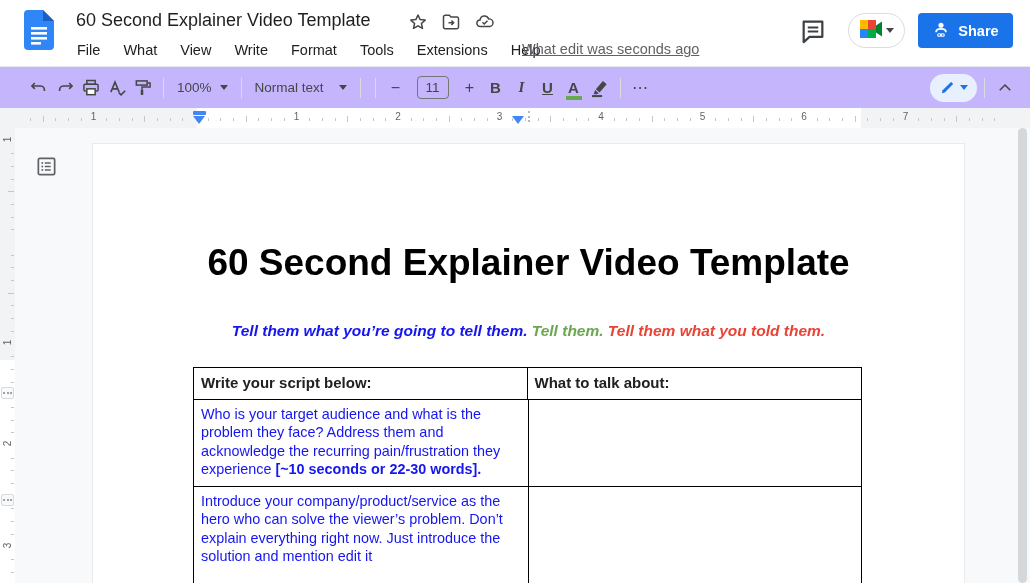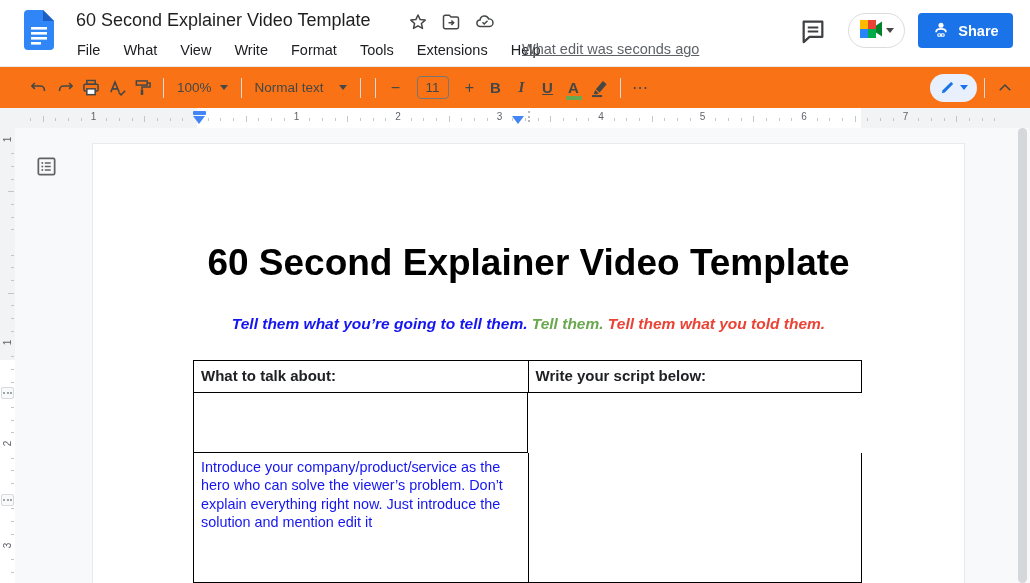--- a/index.html
+++ b/index.html
@@ -18,21 +18,21 @@
   .last-edit{position:absolute;left:522px;top:41px;font-size:14.5px;color:#5f6368;text-decoration:underline;white-space:nowrap;}
   .comment-btn{position:absolute;left:799px;top:17px;width:28px;height:28px;}
   .meet-btn{position:absolute;left:848px;top:13px;width:57px;height:35px;border:1px solid #dadce0;border-radius:18px;
             background:#fff;display:flex;align-items:center;justify-content:center;gap:4px;}
   .share-btn{position:absolute;left:918px;top:13px;width:95px;height:35px;background:#1a73e8;border-radius:4px;
              display:flex;align-items:center;justify-content:center;gap:8px;color:#fff;font-size:14.5px;font-weight:bold;}
   .dd{width:0;height:0;border-left:4px solid transparent;border-right:4px solid transparent;border-top:5px solid #444746;}
   .dd.blue{border-top-color:#1a73e8;}
 
   
-  .toolbar{position:absolute;left:0;top:66px;width:1030px;height:42px;background:#f97316;border-top:1px solid #e7eaed;
+  .toolbar{position:absolute;left:0;top:66px;width:1030px;height:42px;background:#c4b5fd;border-top:1px solid #e7eaed;
            display:flex;align-items:center;padding:0 12px 0 26px;color:#444746;}
   .tb{display:flex;align-items:center;justify-content:center;height:28px;min-width:26px;border-radius:4px;}
   .tb svg{display:block;}
   .tb-gap{display:flex;align-items:center;gap:4px;}
   .tdiv{width:1px;height:20px;background:#dadce0;margin:0 7px;}
   .tb-text{font-size:13.5px;color:#444746;display:flex;align-items:center;gap:8px;padding:0 6px;}
   .fs-box{width:32px;height:23px;border:1px solid #747775;border-radius:4px;display:flex;align-items:center;justify-content:center;
           font-size:13.5px;margin:0 4px;}
   .fmt{font-size:15px;font-weight:bold;width:26px;text-align:center;}
   .italic-i{font-family:"Liberation Serif","DejaVu Serif",serif;font-style:italic;font-weight:bold;}
@@ -59,21 +59,21 @@
   .vlab{position:absolute;left:0px;width:15px;text-align:center;font-size:10px;color:#5f6368;transform:rotate(-90deg);}
   .row-grip{position:absolute;left:1px;width:13px;height:12px;background:#f8f9fa;border:1px solid #d7d9dc;border-radius:2px;
             display:flex;align-items:center;justify-content:center;gap:1.5px;}
   .row-grip i{width:2px;height:2px;border-radius:50%;background:#80868b;}
   .outline-btn{position:absolute;left:35px;top:27px;width:23px;height:23px;}
   .scroll-thumb{position:absolute;left:1018px;top:0;width:9px;height:455px;background:#d5d8db;border-radius:5px;}
 
   
   .page{position:absolute;left:92px;top:15px;width:873px;height:470px;background:#fff;border:1px solid #e9eaec;border-bottom:none;}
   .doc-title{margin:96px 0 0;text-align:center;font-size:37px;line-height:46px;font-weight:bold;color:#000;}
-  .doc-subtitle{margin:28px 0 0;text-align:center;font-size:15.5px;line-height:20px;font-weight:bold;font-style:italic;white-space:nowrap;}
+  .doc-subtitle{margin:35px 0 0;text-align:center;font-size:15.5px;line-height:20px;font-weight:bold;font-style:italic;white-space:nowrap;}
   .dtable{margin:26px 0 0 100px;width:669px;border-top:1.5px solid #000;border-left:1.5px solid #000;font-size:14.4px;line-height:18.5px;}
   .trow{display:flex;}
   .tcell{border-right:1.5px solid #000;border-bottom:1.5px solid #000;padding:5px 7px 7px;}
   .tcell.c1{width:335px;}
   .tcell.c2{width:334px;}
   .thead{font-weight:bold;font-size:15px;padding:6px 7px;}
   .blue-text{color:#1515f0;}
   .trow.body .tcell{min-height:60px;}
   .trow.r2 .tcell{min-height:130px;}
 </style>
@@ -399,24 +399,25 @@
           <path d="M10.2 8.3h6.2M10.2 12h6.2M10.2 15.7h6.2" stroke="#5f6368" stroke-width="1.6"></path>
         </svg>
     </div>
 
     <div class="page">
       <h1 class="doc-title">60 Second Explainer Video Template</h1>
       <p class="doc-subtitle"><span style="color: rgb(21, 21, 240);">Tell them what you’re going to tell them.</span><span style="color: rgb(106, 168, 79);"> Tell them.</span><span style="color: rgb(234, 67, 53);"> Tell them what you told them.</span></p>
 
       <div class="dtable">
         <div class="trow">
+          <div class="tcell c2 thead">Write your script below:</div>
           <div class="tcell c1 thead">What to talk about:</div>
-          <div class="tcell c2 thead">Write your script below:</div>
         </div>
         <div class="trow body">
+          <div class="tcell c1 blue-text"><span>Who is your target audience and what is the problem they face? Address them and acknowledge the recurring pain/frustration they experience </span><b>[~10 seconds or 22-30 words].</b></div>
           <div class="tcell c2"></div>
         </div>
         <div class="trow body r2">
           <div class="tcell c1 blue-text"><span>Introduce your company/product/service as the hero who can solve the viewer’s problem. Don’t explain everything right now. Just introduce the solution and mention edit it</span><b></b></div>
           <div class="tcell c2"></div>
         </div>
       </div>
     </div>
 
     <div class="scroll-thumb"></div>

